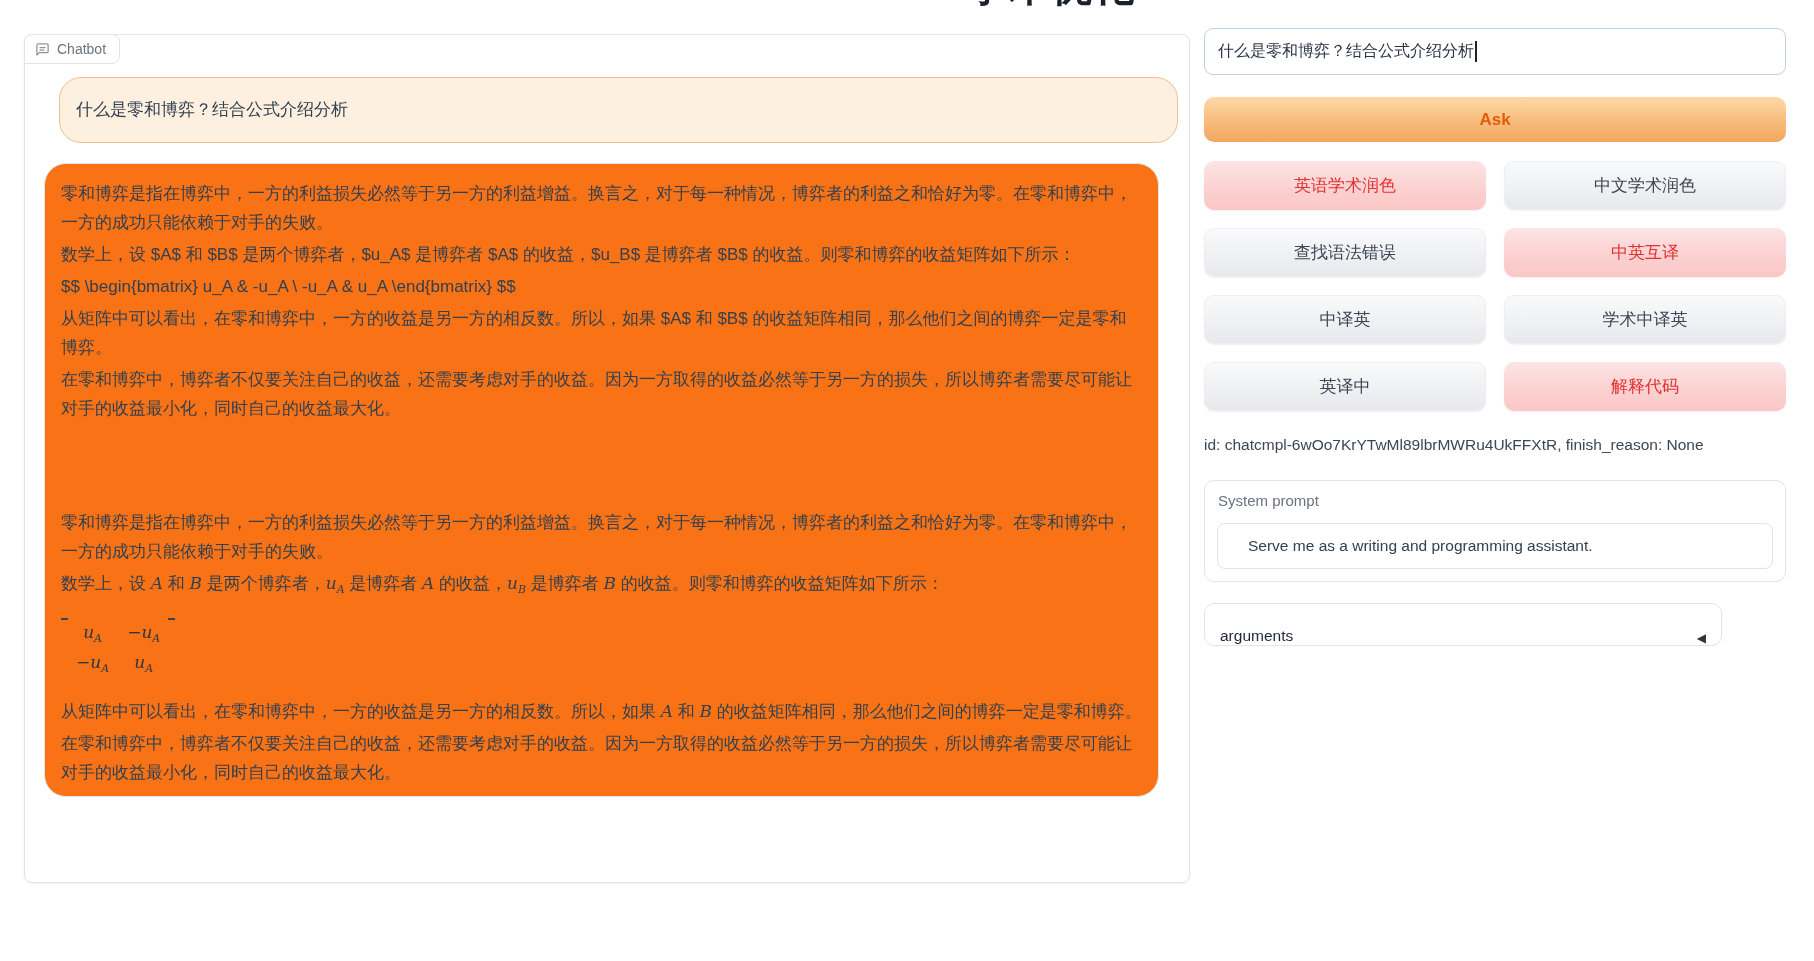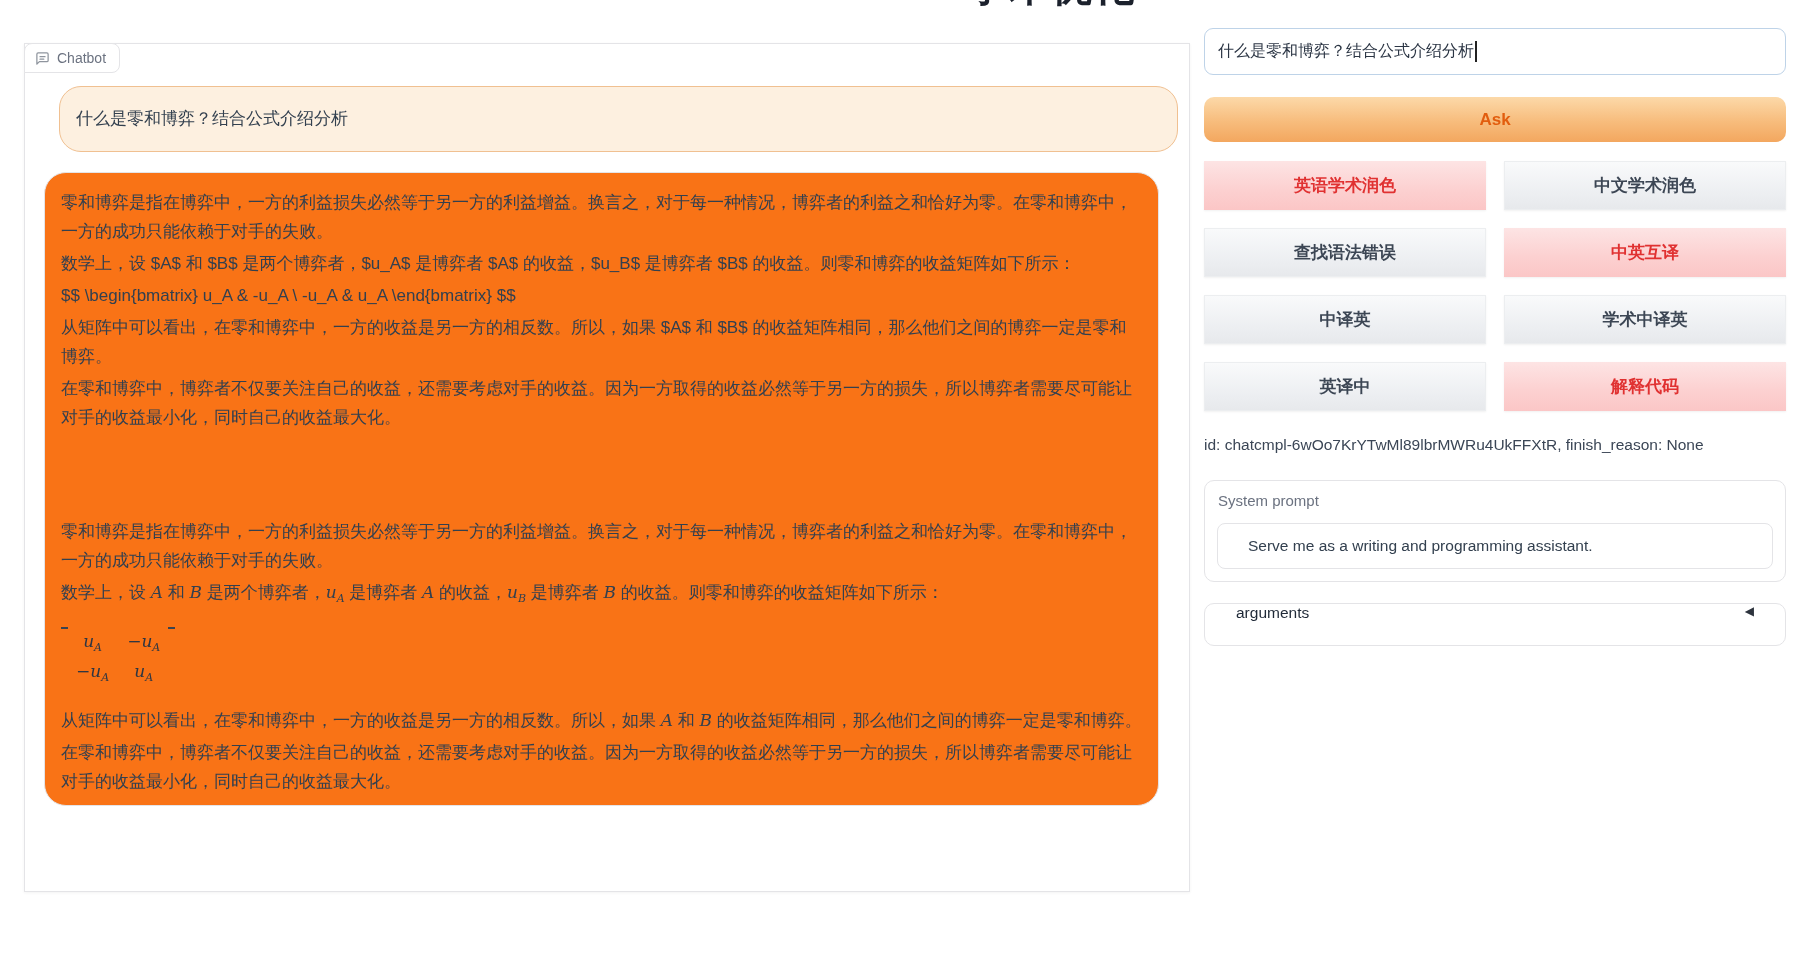--- a/index.html
+++ b/index.html
@@ -8,22 +8,22 @@
     position:relative; width:1814px; height:961px; overflow:hidden;
     font-family:"Liberation Sans", sans-serif; background:#ffffff; color:#374151;
   }
   
   .clipped-title {
     position:absolute; top:-36px; left:50%; transform:translateX(-50%); margin-left:48px;
     font-size:42px; line-height:44px; font-weight:700; color:#1b212c; white-space:nowrap;
   }
   
   .chat-panel {
-    position:absolute; left:24px; top:43px; width:1166px; height:849px;
-    background:#fff; border:1px solid #e4e4e7; border-radius:0;
+    position:absolute; left:24px; top:34px; width:1166px; height:849px;
+    background:#fff; border:1px solid #e4e4e7; border-radius:8px;
     box-shadow:0 1px 3px rgba(0,0,0,0.05);
   }
   .chat-label-tab {
     position:absolute; left:-1px; top:-1px; height:30px; padding:0 13px 0 10px;
     display:flex; align-items:center; gap:7px;
     background:#fff; border:1px solid #e4e4e7; border-radius:8px 8px 8px 0;
     color:#6b7280; font-size:14px;
   }
   .chat-label-tab svg { display:block; }
   .user-bubble {
@@ -65,41 +65,41 @@
     background:linear-gradient(180deg,#fcd9a9 0%,#f7bc7c 55%,#f3a75f 100%);
     color:#e25d0e; font-weight:700; font-size:17px;
     font-family:"Liberation Sans", sans-serif;
   }
   .action-grid {
     position:absolute; left:0; top:161px; width:582px;
     display:grid; grid-template-columns:282px 282px; column-gap:18px; row-gap:18px;
     grid-auto-rows:49px;
   }
   .action-btn {
-    border:none; border-radius:0; cursor:pointer; font-weight:700; font-size:17px;
+    border:none; border-radius:10px; cursor:pointer; font-weight:400; font-size:17px;
     font-family:"Liberation Sans", sans-serif;
     box-shadow:0 1px 2px rgba(0,0,0,0.06);
   }
   .action-btn.neutral { background:linear-gradient(180deg,#f9fafb 0%,#eceef1 70%,#e7e9ec 100%); color:#3c4654; border:1px solid #eceef0; }
   .action-btn.secondary { background:linear-gradient(180deg,#fde4e4 0%,#fcd0d0 60%,#fbc6c6 100%); color:#e03131; }
   .meta-line { position:absolute; left:0; top:436px; font-size:15.5px; color:#3b4656; white-space:nowrap; }
   .sys-card {
     position:absolute; left:0; top:480px; width:582px; height:102px;
     background:#fff; border:1px solid #e4e4e7; border-radius:10px;
   }
   .sys-label { position:absolute; left:13px; top:11px; font-size:15px; color:#6b7280; }
   .sys-inner {
     position:absolute; left:12px; right:12px; top:42px; height:46px;
     border:1px solid #e4e4e7; border-radius:8px; background:#fff;
     display:flex; align-items:center; padding:0 30px; font-size:15.5px; color:#33404f; cursor:text;
   }
   .accordion {
-    position:absolute; left:0; top:603px; width:582px; height:43px;
+    position:absolute; left:0; top:603px; width:518px; height:43px;
     background:#fff; border:1px solid #e4e4e7; border-radius:10px;
-    display:flex; align-items:flex-start; justify-content:space-between; padding:0 31px;
+    display:flex; align-items:flex-end; justify-content:space-between; padding:0 15px;
     cursor:pointer;
   }
   .accordion-label { font-size:15.5px; color:#1f2937; }
   .accordion-arrow { font-size:12px; color:#2d333d; }
 </style>
 </head>
 <body>
 
 <div class="page">
 

